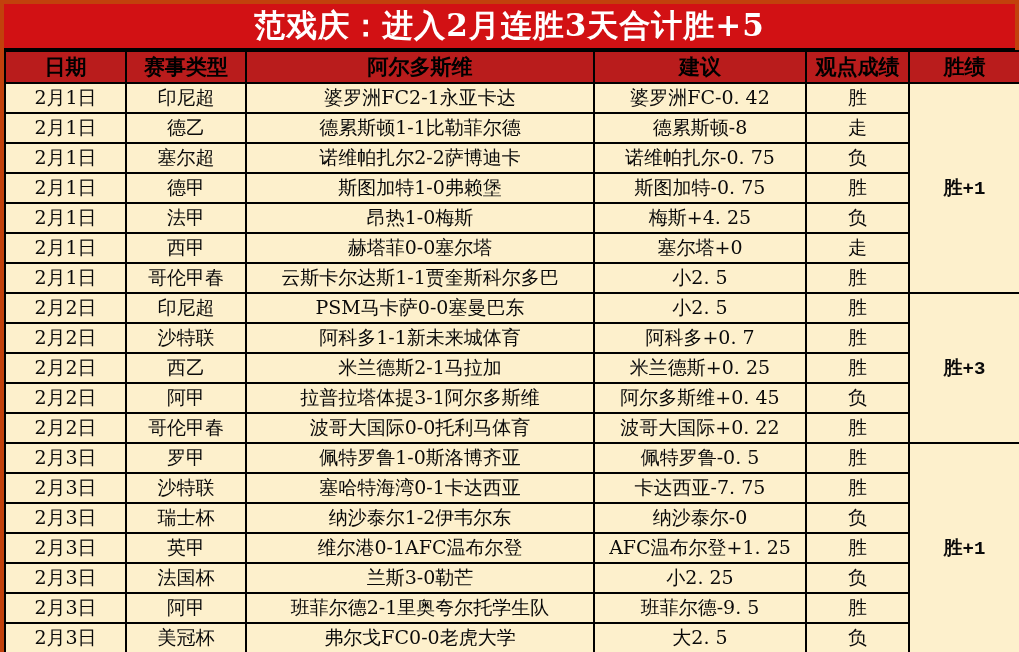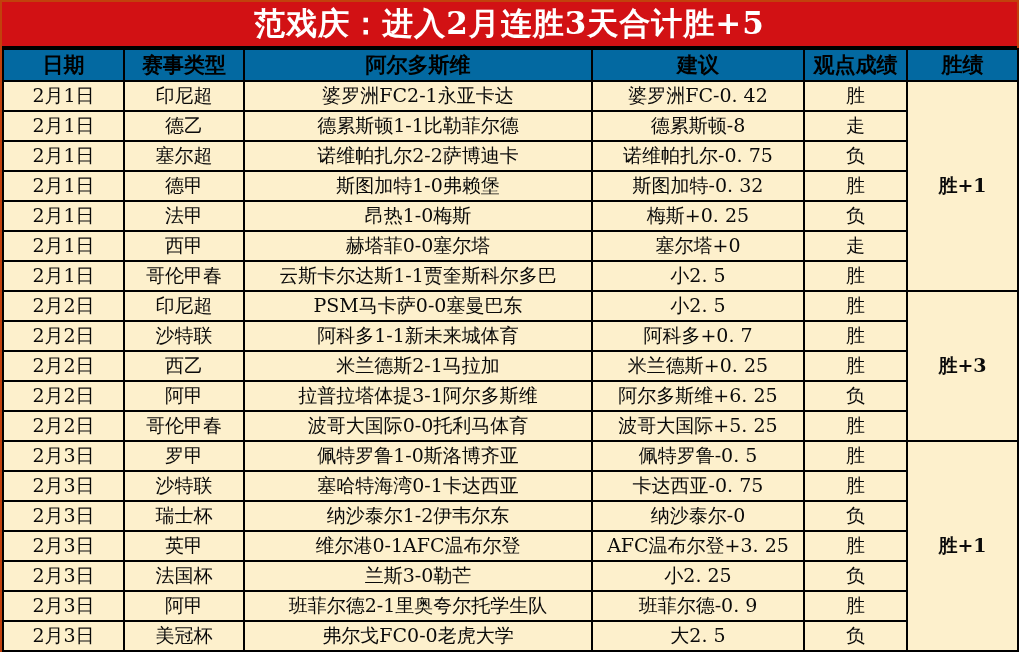--- a/index.html
+++ b/index.html
@@ -3,21 +3,21 @@
 <meta charset="utf-8">
 <style>
   html,body{margin:0;padding:0;background:#ffffff;}
   body{
     width:1019px;height:652px;overflow:hidden;
     font-family:"DejaVu Serif","Liberation Serif",serif;
   }
   .frame{
     box-sizing:border-box;
     width:1019px;height:652px;
-    border:2px solid #c2410c;
+    border:4px solid #c2410c;
     background:#fdf0cc;
   }
   .banner{
     box-sizing:border-box;
     height:46px;
     background:#d21114;
     border-bottom:2px solid #000;
     color:#ffffff;
     font-size:31px;
     font-weight:bold;
@@ -33,39 +33,40 @@
   table.grid th, table.grid td{
     box-sizing:border-box;
     border:2px solid #000;
     text-align:center;
     vertical-align:middle;
     padding:0;
     overflow:hidden;
     white-space:nowrap;
   }
   table.grid th{
-    background:#0369a1;
+    background:#b91c1c;
     color:#000;
     height:32px;
     font-size:21px;
     font-weight:bold;
   }
   table.grid td{
     background:#fdf0cc;
     color:#0a0a0a;
     height:30px;
     font-size:19px;
   }
   td.result-win{color:#f83b3b;}
   td.result-loss{color:#0a0a0a;}
   td.record{
     background:#c00406;
     color:#ffffff;
     font-size:40px;
     font-weight:bold;
+    font-family:Liberation Mono, monospace;
   }
 </style>
 </head>
 <body>
 
 <div class="frame">
   <div class="banner">范戏庆：进入2月连胜3天合计胜+5</div>
   <table class="grid">
     <colgroup>
       <col style="width:121px">
@@ -105,28 +106,28 @@
           <td>2月1日</td>
           <td>塞尔超</td>
           <td>诺维帕扎尔2-2萨博迪卡</td>
           <td>诺维帕扎尔-0. 75</td>
           <td class="result-loss">负</td>
         </tr>
         <tr>
           <td>2月1日</td>
           <td>德甲</td>
           <td>斯图加特1-0弗赖堡</td>
-          <td>斯图加特-0. 32</td>
+          <td>斯图加特-0. 75</td>
           <td class="result-win">胜</td>
         </tr>
         <tr>
           <td>2月1日</td>
           <td>法甲</td>
           <td>昂热1-0梅斯</td>
-          <td>梅斯+0. 25</td>
+          <td>梅斯+4. 25</td>
           <td class="result-loss">负</td>
         </tr>
         <tr>
           <td>2月1日</td>
           <td>西甲</td>
           <td>赫塔菲0-0塞尔塔</td>
           <td>塞尔塔+0</td>
           <td class="result-win">走</td>
         </tr>
         <tr>
@@ -155,71 +156,71 @@
           <td>2月2日</td>
           <td>西乙</td>
           <td>米兰德斯2-1马拉加</td>
           <td>米兰德斯+0. 25</td>
           <td class="result-win">胜</td>
         </tr>
         <tr>
           <td>2月2日</td>
           <td>阿甲</td>
           <td>拉普拉塔体提3-1阿尔多斯维</td>
-          <td>阿尔多斯维+6. 25</td>
+          <td>阿尔多斯维+0. 45</td>
           <td class="result-loss">负</td>
         </tr>
         <tr>
           <td>2月2日</td>
           <td>哥伦甲春</td>
           <td>波哥大国际0-0托利马体育</td>
-          <td>波哥大国际+5. 25</td>
+          <td>波哥大国际+0. 22</td>
           <td class="result-win">胜</td>
         </tr>
         <tr>
           <td>2月3日</td>
           <td>罗甲</td>
           <td>佩特罗鲁1-0斯洛博齐亚</td>
           <td>佩特罗鲁-0. 5</td>
           <td class="result-win">胜</td>
           <td class="record" rowspan="7">胜+1</td>
         </tr>
         <tr>
           <td>2月3日</td>
           <td>沙特联</td>
           <td>塞哈特海湾0-1卡达西亚</td>
-          <td>卡达西亚-0. 75</td>
+          <td>卡达西亚-7. 75</td>
           <td class="result-win">胜</td>
         </tr>
         <tr>
           <td>2月3日</td>
           <td>瑞士杯</td>
           <td>纳沙泰尔1-2伊韦尔东</td>
           <td>纳沙泰尔-0</td>
           <td class="result-loss">负</td>
         </tr>
         <tr>
           <td>2月3日</td>
           <td>英甲</td>
           <td>维尔港0-1AFC温布尔登</td>
-          <td>AFC温布尔登+3. 25</td>
+          <td>AFC温布尔登+1. 25</td>
           <td class="result-win">胜</td>
         </tr>
         <tr>
           <td>2月3日</td>
           <td>法国杯</td>
           <td>兰斯3-0勒芒</td>
           <td>小2. 25</td>
           <td class="result-loss">负</td>
         </tr>
         <tr>
           <td>2月3日</td>
           <td>阿甲</td>
           <td>班菲尔德2-1里奥夸尔托学生队</td>
-          <td>班菲尔德-0. 9</td>
+          <td>班菲尔德-9. 5</td>
           <td class="result-win">胜</td>
         </tr>
         <tr>
           <td>2月3日</td>
           <td>美冠杯</td>
           <td>弗尔戈FC0-0老虎大学</td>
           <td>大2. 5</td>
           <td class="result-loss">负</td>
         </tr>
       </tbody>

